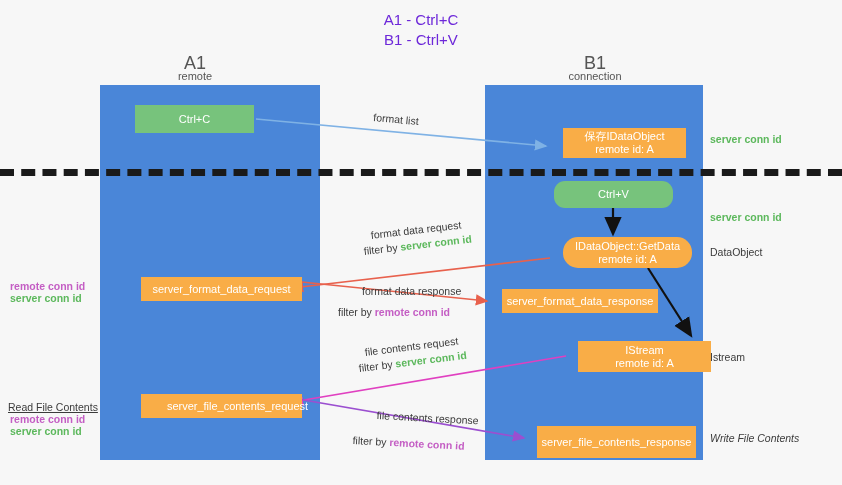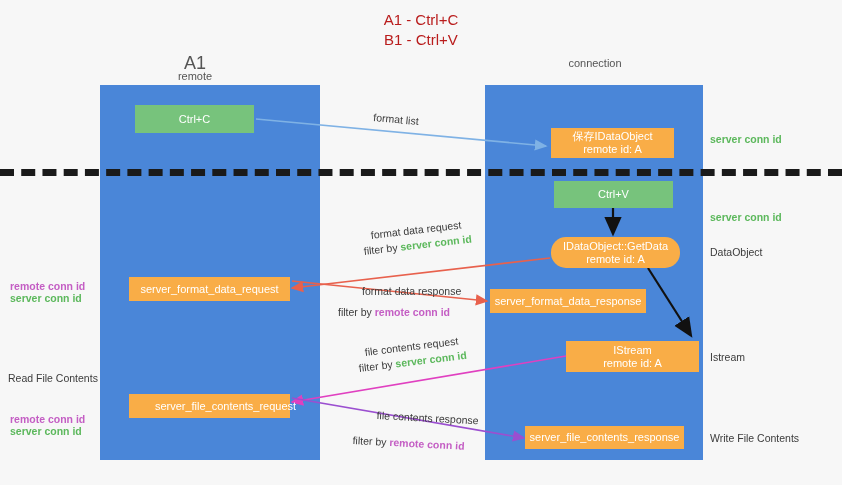--- a/index.html
+++ b/index.html
@@ -7,39 +7,39 @@
     width:842px;height:485px;
     background:#f7f7f7;
     font-family:"Liberation Sans",sans-serif;
     overflow:hidden;
     position:relative;
   }
   #stage{position:absolute;left:0;top:0;width:842px;height:485px;}
 
   .ttl{
     position:absolute;left:0;top:0;width:842px;
-    text-align:center;color:#b91c1c;font-size:15px;line-height:20px;
+    text-align:center;color:#6d28d9;font-size:15px;line-height:20px;
   }
   .ttl div{white-space:pre;}
 
   .lane{
     position:absolute;background:#4a86d8;
   }
   .lane-head{
     position:absolute;text-align:center;color:#555;font-size:11px;line-height:13px;
   }
   .lane-head .big{font-size:18px;}
 
   .box{
     position:absolute;box-sizing:border-box;
     display:flex;align-items:center;justify-content:center;
     text-align:center;color:#ffffff;font-size:11px;line-height:13px;
     flex-direction:column;
   }
-  .orange{background:#fbb040;background:#f9ad47;}
+  .orange{background:#fbb040;background:#f9ad47;margin-left:12px;}
   .green{background:#77c37c;}
 
   .lbl{
     position:absolute;font-size:10.5px;color:#3b3b3b;line-height:14px;
     white-space:nowrap;
   }
   .lbl.rot{transform-origin:left top;}
   .green-t{color:#5cb85c;font-weight:bold;}
   .purple-t{color:#c45ec4;font-weight:bold;}
   .sidelbl{position:absolute;font-size:10.5px;line-height:14px;white-space:nowrap;}
@@ -59,20 +59,21 @@
   <div class="ttl" style="top:10px;">
     <div>A1 - Ctrl+C</div>
     <div>B1 - Ctrl+V</div>
   </div>
 
   <div class="lane-head" style="left:125px;top:57px;width:140px;">
     <div class="big">A1</div>
     <div>remote</div>
   </div>
   <div class="lane-head" style="left:525px;top:57px;width:140px;">
+    <div class="big">B1</div>
     <div>connection</div>
   </div>
 
   <div class="lane" style="left:100px;top:85px;width:220px;height:375px;"></div>
   <div class="lane" style="left:485px;top:85px;width:218px;height:375px;"></div>
 
   <div class="dash"></div>
 
   <svg class="arrows" viewBox="0 0 842 485">
     <defs>
@@ -118,39 +119,39 @@
 
   <div class="box orange" style="left:129px;top:394px;width:161px;height:24px;padding-left:32px;">
     <span>server_file_contents_request</span>
   </div>
 
   <div class="box orange" style="left:551px;top:128px;width:123px;height:30px;">
     <span>保存IDataObject</span>
     <span>remote id: A</span>
   </div>
 
-  <div class="box green" style="left:554px;top:181px;width:119px;height:27px;">
+  <div class="box green" style="left:554px;top:181px;width:119px;height:27px;border-radius:11px;">
     <span>Ctrl+V</span>
   </div>
 
   <div class="box orange" style="left:551px;top:237px;width:129px;height:31px;border-radius:15px;">
     <span>IDataObject::GetData</span>
     <span>remote id: A</span>
   </div>
 
   <div class="box orange" style="left:490px;top:289px;width:156px;height:24px;">
     <span>server_format_data_response</span>
   </div>
 
   <div class="box orange" style="left:566px;top:341px;width:133px;height:31px;">
     <span>IStream</span>
     <span>remote id: A</span>
   </div>
 
-  <div class="box orange" style="left:525px;top:426px;width:159px;height:23px;">
+  <div class="box orange" style="left:525px;top:426px;width:159px;height:32px;">
     <span>server_file_contents_response</span>
   </div>
 
   <div class="lbl rot" style="left:374px;top:110px;transform:rotate(5.2deg);">format list</div>
 
   <div class="lbl rot" style="left:370px;top:228px;transform:rotate(-6.6deg);">format data request</div>
   <div class="lbl rot" style="left:363px;top:244px;transform:rotate(-6.6deg);">
     <span>filter by </span><span class="green-t">server conn id</span>
   </div>
 
@@ -166,22 +167,22 @@
 
   <div class="lbl rot" style="left:377px;top:408px;transform:rotate(3deg);">file contents response</div>
   <div class="lbl rot" style="left:353px;top:433px;transform:rotate(3deg);">
     <span>filter by </span><span class="purple-t">remote conn id</span>
   </div>
 
   <div class="sidelbl green-t" style="left:710px;top:132px;">server conn id</div>
   <div class="sidelbl green-t" style="left:710px;top:210px;">server conn id</div>
   <div class="sidelbl plain" style="left:710px;top:245px;">DataObject</div>
   <div class="sidelbl plain" style="left:710px;top:350px;">Istream</div>
-  <div class="sidelbl plain" style="left:710px;top:431px;">Write File Contents</div>
+  <div class="sidelbl plain" style="left:710px;top:431px;font-style:italic;">Write File Contents</div>
 
   <div class="sidelbl purple-t" style="left:10px;top:279px;">remote conn id</div>
   <div class="sidelbl green-t" style="left:10px;top:291px;">server conn id</div>
 
-  <div class="sidelbl plain" style="left:8px;top:371px;">Read File Contents</div>
+  <div class="sidelbl plain" style="left:8px;top:400px;text-decoration:underline;">Read File Contents</div>
   <div class="sidelbl purple-t" style="left:10px;top:412px;">remote conn id</div>
   <div class="sidelbl green-t" style="left:10px;top:424px;">server conn id</div>
 
 </div>
 
 </body></html>

